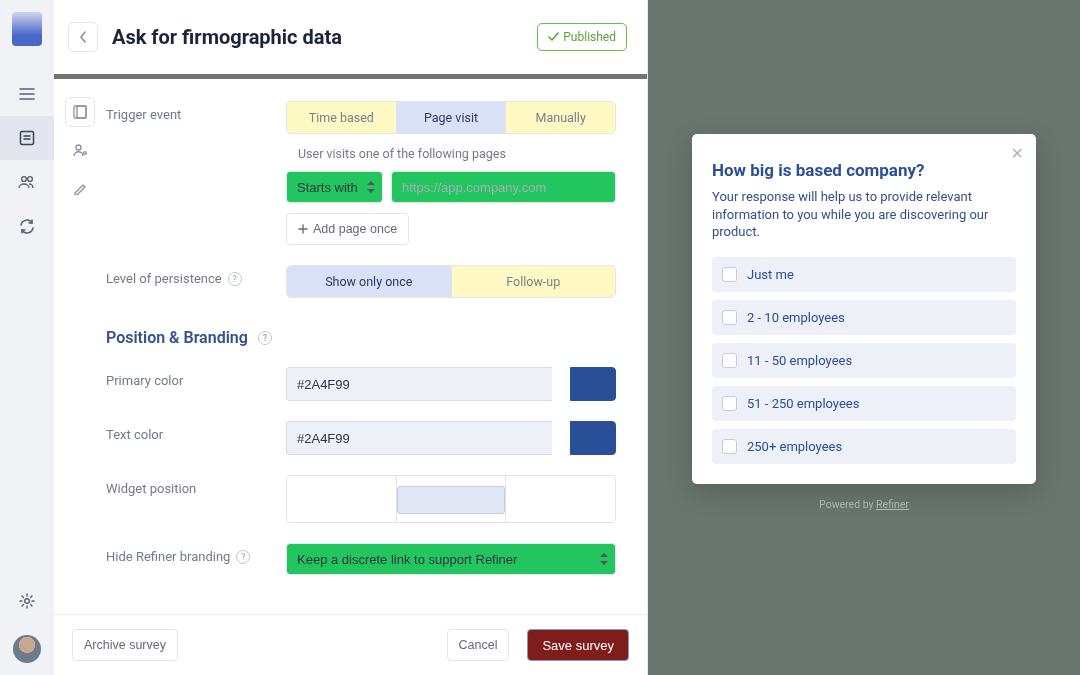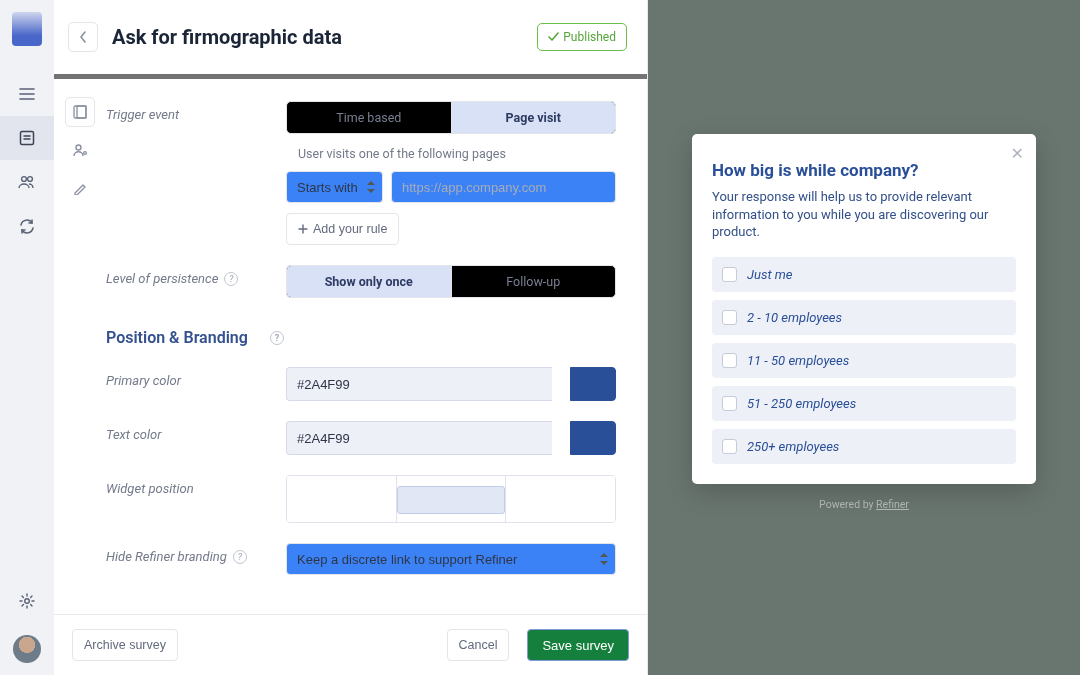--- a/index.html
+++ b/index.html
@@ -19,60 +19,60 @@
     .title { font-size: 20px; font-weight: 700; color: #1b2538; }
     .pub-badge { margin-left: auto; border: 1px solid #6bbd4a; color: #58a639; font-size: 12px; padding: 6px 10px; border-radius: 5px; display: flex; align-items: center; gap: 4px; }
     
     .content-wrap { display: flex; flex: 1; min-height: 0; }
     .tab-rail { width: 52px; display: flex; flex-direction: column; align-items: center; padding-top: 18px; gap: 8px; }
     .tab-rail-item { width: 30px; height: 30px; border-radius: 5px; display: flex; align-items: center; justify-content: center; color: #8a90a0; cursor: pointer; }
     .tab-rail-item.first { border: 1px solid #e3e5ea; }
     
     .panel { flex: 1; overflow: auto; padding: 22px 12px 20px 0; }
     .field-row { display: flex; align-items: flex-start; margin-bottom: 20px; }
-    .field-label { width: 180px; font-size: 13px; color: #737a8a; padding-top: 6px; display: flex; align-items: center; gap: 6px; font-style: italic; }
+    .field-label { width: 180px; font-size: 13px; color: #737a8a; padding-top: 6px; display: flex; align-items: center; gap: 6px; }
     .field-ctrl { flex: 1; max-width: 330px; }
     
-    .seg { display: flex; border: 1px solid #e3e5ea; border-radius: 5px; overflow: hidden; background: #000000; }
+    .seg { display: flex; border: 1px solid #e3e5ea; border-radius: 5px; overflow: hidden; background: #fef9c3; }
     .seg-item { flex: 1; text-align: center; padding: 8px 6px; font-size: 12.5px; color: #787f90; border-right: 1px solid #e3e5ea; cursor: pointer; }
     .seg-item:last-child { border-right: none; }
-    .seg-item.active { background: #d9e1f7; color: #2d3a62; font-weight: 700; }
+    .seg-item.active { background: #d9e1f7; color: #2d3a62; font-weight: 400; }
     
     .hint { font-size: 12.5px; color: #737a8a; margin-bottom: 10px; margin-left: 12px; }
     .row-flex { display: flex; gap: 8px; }
     .select-wrap { position: relative; }
     .select-wrap::after { content: ""; position: absolute; right: 8px; top: 50%; width: 0; height: 0; border-left: 4px solid transparent; border-right: 4px solid transparent; border-top: 4px solid #555; transform: translateY(2px); }
     .select-wrap::before { content: ""; position: absolute; right: 8px; top: 50%; width: 0; height: 0; border-left: 4px solid transparent; border-right: 4px solid transparent; border-bottom: 4px solid #555; transform: translateY(-6px); }
-    .input, .select { height: 32px; border: 1px solid #e3e5ea; border-radius: 4px; padding: 0 10px; font-size: 13px; background: #3b82f6; color: #2e3547; }
+    .input, .select { height: 32px; border: 1px solid #e3e5ea; border-radius: 4px; padding: 0 10px; font-size: 13px; background: #22c55e; color: #2e3547; }
     .select { appearance: none; padding-right: 24px; }
     .input.url { flex:1; }
     .input::placeholder { color: #a7acb9; }
     .btn-outline { display: inline-flex; align-items: center; gap: 5px; height: 32px; border: 1px solid #e3e5ea; border-radius: 4px; padding: 0 11px; font-size: 12.5px; color: #626a7d; background: #fff; cursor: pointer; }
     
-    .section-title { font-size: 16px; font-weight: 600; color: #33508f; margin: 30px 0 20px; display: flex; align-items: center; gap: 22px; }
+    .section-title { font-size: 16px; font-weight: 600; color: #33508f; margin: 30px 0 20px; display: flex; align-items: center; gap: 10px; }
     
     .color-row { display: flex; gap: 18px; border-radius: 13px; }
     .color-input { flex: 1; height: 34px; border: 1px solid #d7daea; border-right: none; border-radius: 4px 0 0 4px; padding: 0 10px; font-size: 13px; background: #eef0f8; color: #2e3547; }
     .swatch { width: 46px; height: 34px; border-radius: 0 4px 4px 0; background: #2a4f99; border: 1px solid #2a4f99; cursor: pointer; }
     
     .pos-grid { display: flex; border: 1px solid #e0e3eb; border-radius: 4px; height: 48px; overflow: hidden; }
     .pos-col { flex: 1; border-right: 1px solid #e0e3eb; cursor: pointer; background: #fff; }
     .pos-col:last-child { border-right: none; }
     .pos-center { background: #e2e7f6; border: 1px solid #c3cbe8; border-radius: 3px; height: 28px; margin: 10px 0; }
     
     .footer { display: flex; align-items: center; padding: 14px 18px; border-top: 1px solid #e9eaed; gap: 18px; }
     .btn-cancel { margin-left: auto; }
-    .btn-primary { background: #15803d; color: #fff; border: 1px solid #8198dc; height: 32px; padding: 0 14px; border-radius: 4px; font-size: 13px; cursor: pointer; }
+    .btn-primary { background: #7f1d1d; color: #fff; border: 1px solid #8198dc; height: 32px; padding: 0 14px; border-radius: 4px; font-size: 13px; cursor: pointer; }
     
     .preview { width: 432px; background: #69756f; position: relative; display: flex; align-items: flex-start; justify-content: center; padding-top: 134px; }
     .widget { width: 344px; background: #fff; border-radius: 5px; box-shadow: 0 8px 26px rgba(0,0,0,.18); padding: 26px 20px 20px; position: relative; }
     .widget-close { position: absolute; top: 10px; right: 12px; color: #aeb3bd; cursor: pointer; font-size: 16px; }
     .widget-q { font-size: 17px; font-weight: 700; color: #2a4f99; margin-bottom: 8px; }
     .widget-d { font-size: 13px; color: #335089; line-height: 1.35; margin-bottom: 16px; }
-    .opts { display: flex; flex-direction: column; gap: 8px; font-style: italic; }
+    .opts { display: flex; flex-direction: column; gap: 8px; }
     .opt { display: flex; align-items: center; gap: 10px; background: #edf0f6; border-radius: 4px; padding: 10px 10px; cursor: pointer; }
     .chk { width: 15px; height: 15px; border: 1.5px solid #c6cbd9; border-radius: 3px; background: #fff; }
     .opt-label { font-size: 13px; color: #2a4f99; }
     .powered { font-size: 10.5px; color: #b4bab5; margin-top: 14px; text-align: center; }
     .powered a { color: #b4bab5; text-decoration: underline; }
     
     .qmark { width: 14px; height: 14px; border: 1px solid #bfc4cf; border-radius: 50%; display: inline-flex; align-items: center; justify-content: center; font-size: 9px; color: #9ba1af; }
     svg { display: block; }
   </style>
 </head>
@@ -153,33 +153,34 @@
           </div>
       </div>
 
       <div class="panel">
         <div class="field-row">
           <div class="field-label">Trigger event</div>
           <div class="field-ctrl">
             <div class="seg">
               <div class="seg-item">Time based</div>
               <div class="seg-item active">Page visit</div>
+              <div class="seg-item">Manually</div>
             </div>
             <div style="height:12px"></div>
             <div class="hint">User visits one of the following pages</div>
             <div class="row-flex">
               <div class="select-wrap"><select class="select"><option>Starts with</option></select></div>
               <input class="input url" placeholder="https://app.company.com" style="">
             </div>
             <div style="height:10px"></div>
             <button class="btn-outline">
               <svg width="10" height="10">
                   <path d="M5 1v8M1 5h8" stroke="currentColor" stroke-width="1.4" stroke-linecap="round"></path>
                 </svg>
-              <span>Add your rule</span>
+              <span>Add page once</span>
             </button>
           </div>
         </div>
 
         <div class="field-row">
           <div class="field-label">
             <span>Level of persistence</span>
             <span class="qmark">?</span>
           </div>
           <div class="field-ctrl">
@@ -241,21 +242,21 @@
       <button class="btn-outline">Archive survey</button>
       <button class="btn-outline btn-cancel">Cancel</button>
       <button class="btn-primary">Save survey</button>
     </div>
   </div>
 
   <div class="preview">
     <div>
       <div class="widget">
         <div class="widget-close">✕</div>
-        <div class="widget-q">How big is while company?</div>
+        <div class="widget-q">How big is based company?</div>
         <div class="widget-d">Your response will help us to provide relevant information to you while you are discovering our product.</div>
         <div class="opts">
           <div class="opt">
               <div class="chk"></div>
               <span class="opt-label">Just me</span>
             </div>
           <div class="opt">
               <div class="chk"></div>
               <span class="opt-label">2 - 10 employees</span>
             </div>

